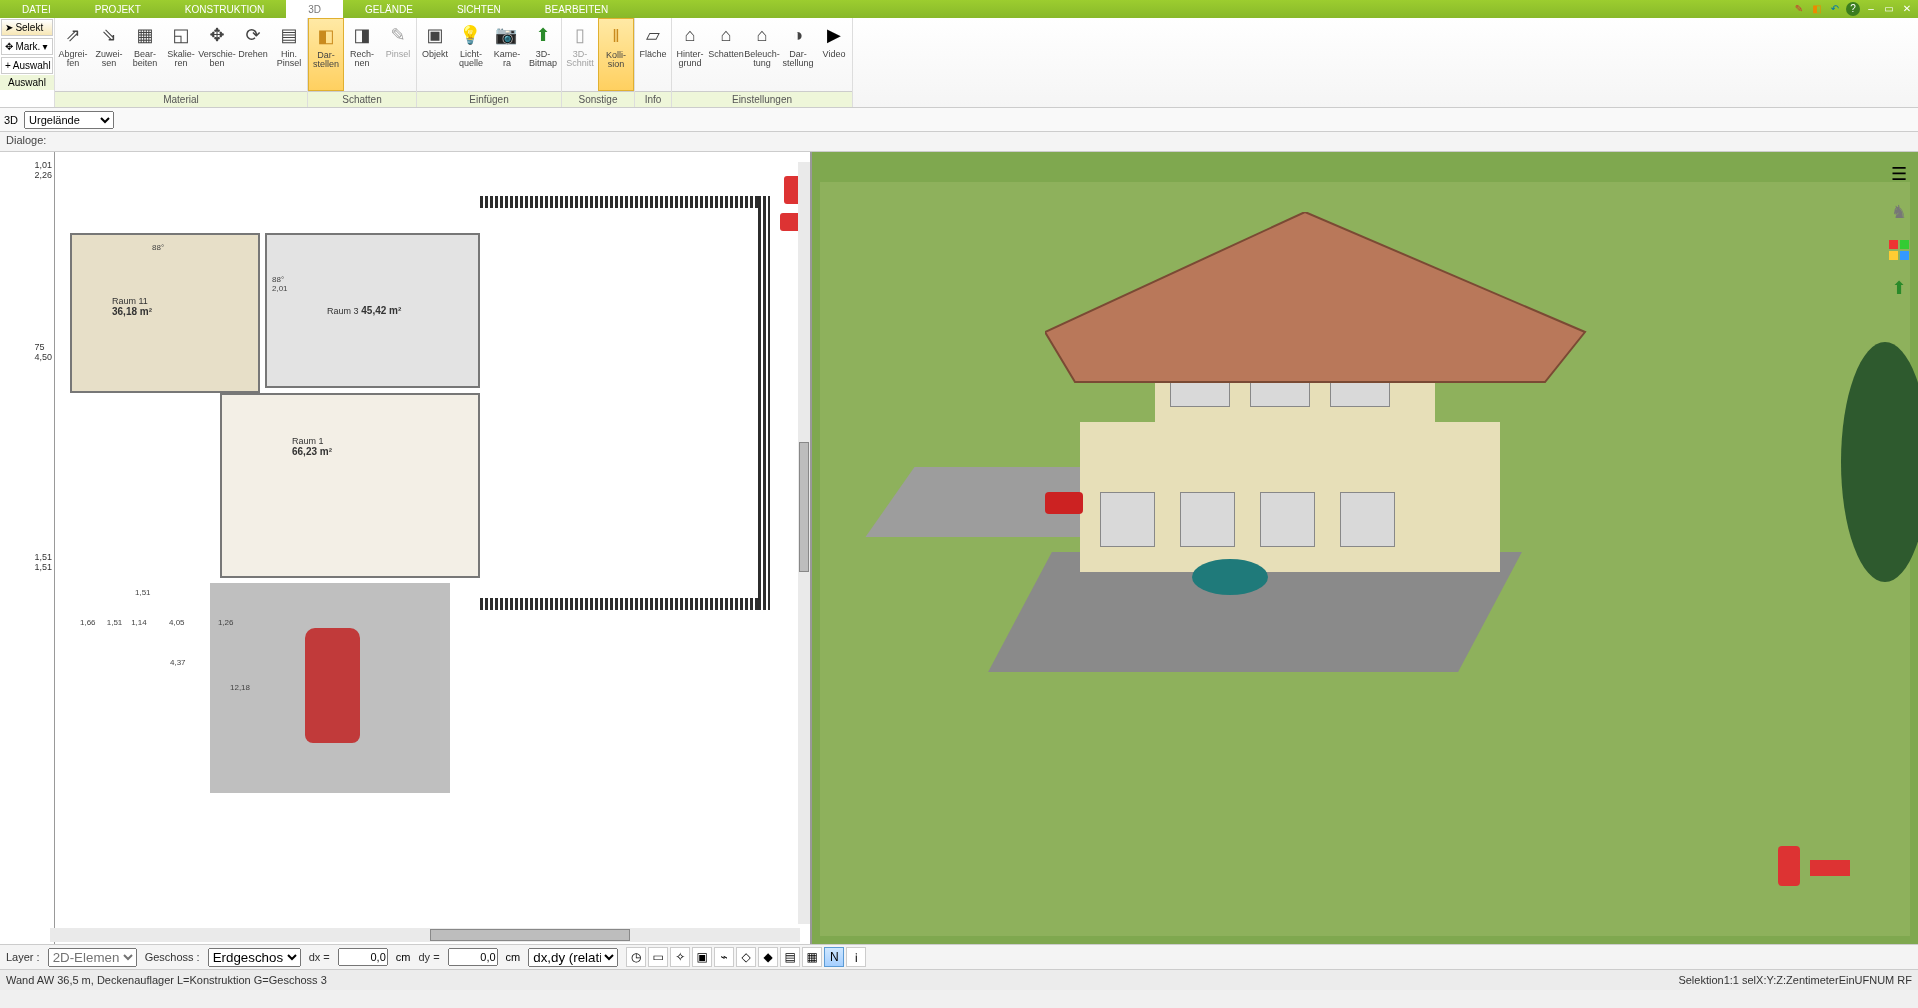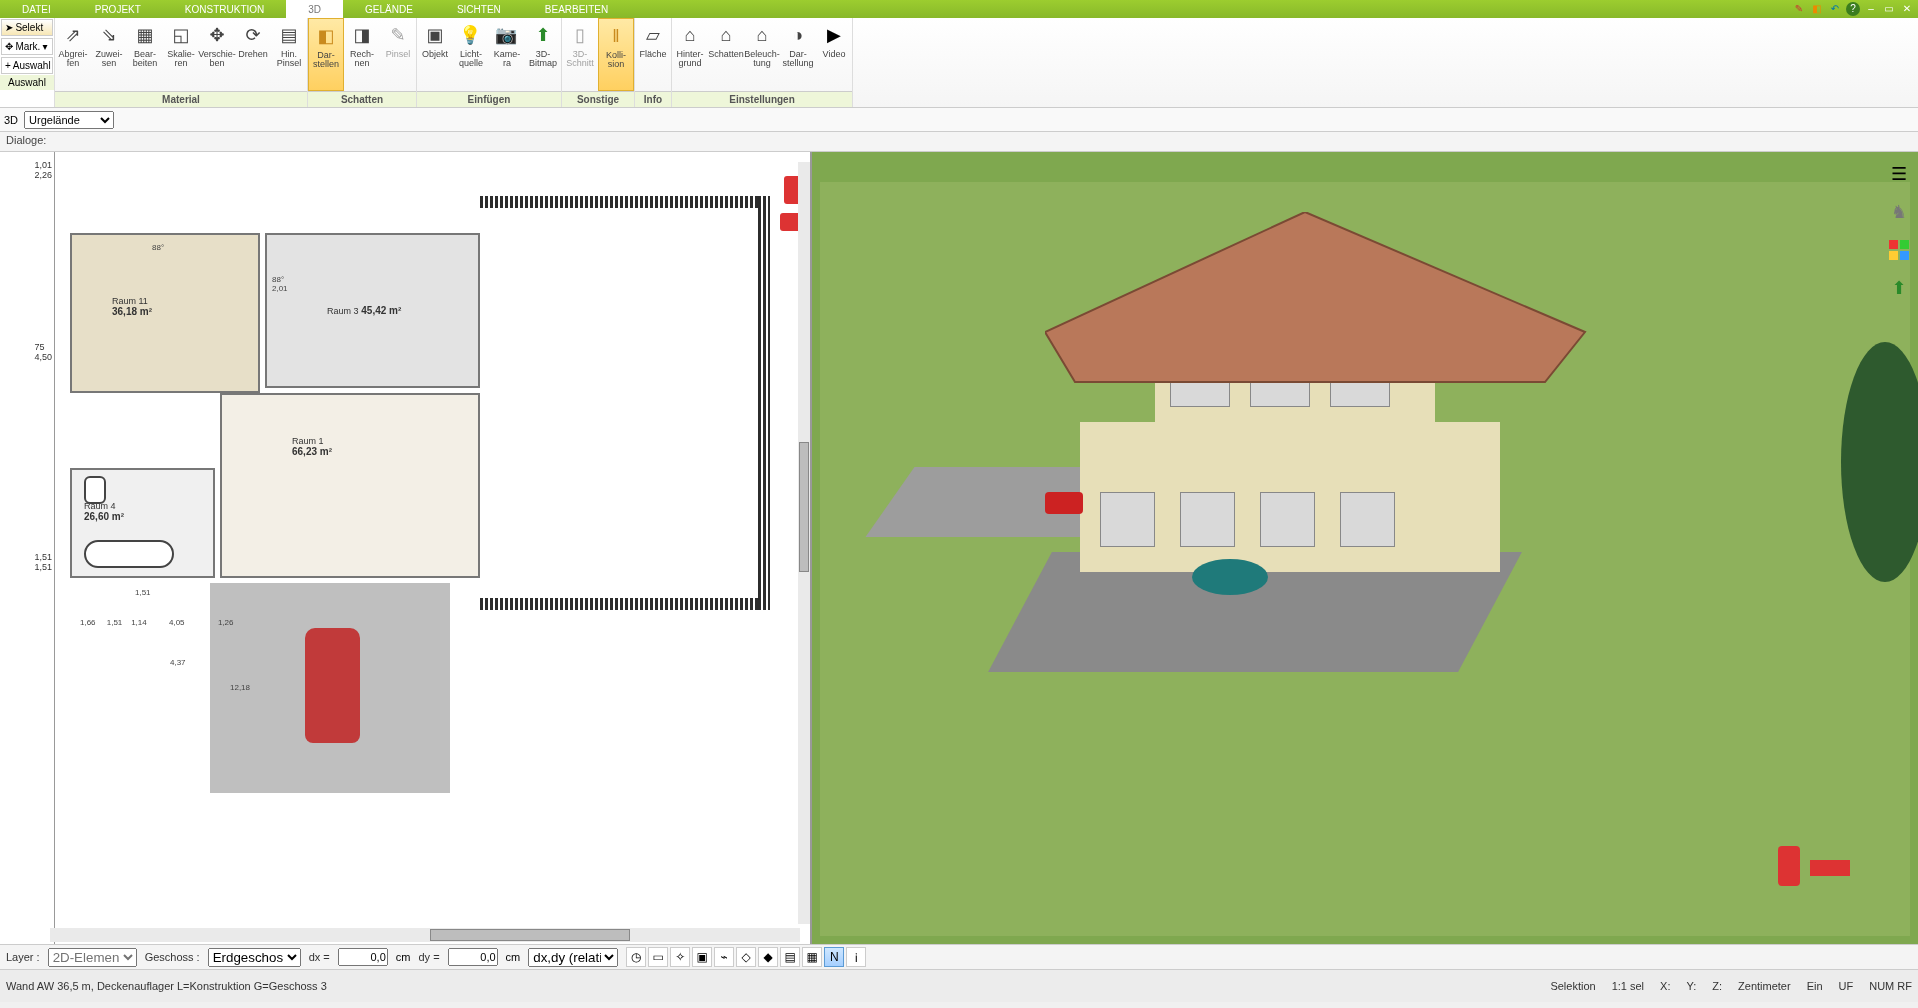--- a/index.html
+++ b/index.html
@@ -14,21 +14,21 @@
 .menubar .win-icons span { width:14px; height:14px; display:inline-block; text-align:center; line-height:14px; }
 
 
 .ribbon { height: 90px; background: linear-gradient(#fff,#f5f5f5); border-bottom:1px solid #ccc; display:flex; }
 .left-opts { width:55px; background:#fff; border-right:1px solid #ddd; display:flex; flex-direction:column; font-size:10px; }
 .left-opts div { border:1px solid #ccc; margin:1px; padding:2px 3px; display:flex; align-items:center; gap:2px; background:linear-gradient(#fff,#f7e7b5); }
 .left-opts .plain { background:#fff; }
 .ribbon-groups { display:flex; height:100%; }
 .group { display:flex; flex-direction:column; border-right:1px solid #ddd; }
 .group .btns { display:flex; flex:1; }
-.group .label { height:16px; font-size:10px; background:#eef6d9; border-top:1px solid #ccc; display:flex; align-items:center; justify-content:center; color:#555;font-weight:bold; }
+.group .label { height:16px; font-size:10px; background:#eef6d9; border-top:1px solid #ccc; display:flex; align-items:center; justify-content:center; color:#555; }
 .rbtn { width:36px; display:flex; flex-direction:column; align-items:center; justify-content:flex-start; padding-top:4px; font-size:9px; color:#444; text-align:center; line-height:1.05; cursor:pointer; }
 .rbtn .ic { width:26px; height:26px; margin-bottom:2px; display:flex; align-items:center; justify-content:center; font-size:18px; }
 .rbtn.hi { background:linear-gradient(#ffe9a5,#ffd060); border:1px solid #e0b030; }
 
 
 .subbar { height:24px; background:#f9f9f9; border-bottom:1px solid #ccc; display:flex; align-items:center; font-size:11px; padding:0 4px; gap:6px; }
 .subbar select, .subbar input { font-size:11px; height:18px; }
 .dlg-bar { height:20px; background:#f4f4f4; border-bottom:1px solid #ccc; font-size:11px; padding:2px 6px; color:#444; }
 
 
@@ -60,22 +60,22 @@
 
 .cmdbar { height:25px; background:#f4f4f4; border-top:1px solid #ccc; display:flex; align-items:center; font-size:11px; gap:8px; padding:0 6px; }
 .cmdbar label { color:#333; }
 .cmdbar .sel { color:#c00; }
 .cmdbar input { width:50px; height:18px; text-align:right; font-size:11px; }
 .cmdbar .icons { display:flex; gap:2px; }
 .cmdbar .icons span { width:20px; height:20px; border:1px solid #ccc; display:flex; align-items:center; justify-content:center; font-size:12px; background:#fff; }
 .cmdbar .icons span.on { background:linear-gradient(#cfe7ff,#a5cfff); border-color:#5b9bd5; }
 
 
-.status { height:21px; background:#ececec; border-top:1px solid #ccc; font-size:11px; display:flex; align-items:center; padding:16px 6px; color:#333; }
-.status .seg { margin-left:auto; display:flex; gap:16px; }
+.status { height:21px; background:#ececec; border-top:1px solid #ccc; font-size:11px; display:flex; align-items:center; padding:4px 6px; color:#333; }
+.status .seg { margin-left:auto; display:flex; }
 
 
 .hscroll { position:absolute; left:50px; right:10px; bottom:2px; height:14px; background:#eaeaea; }
 .hscroll .thumb { position:absolute; left:380px; width:200px; top:1px; bottom:1px; background:#bdbdbd; border:1px solid #888; }
 .vscroll2d { position:absolute; right:0; top:10px; bottom:20px; width:12px; background:#eaeaea; }
 .vscroll2d .thumb { position:absolute; top:280px; height:130px; left:1px; right:1px; background:#bdbdbd; border:1px solid #888; }
 
 svg { display:block; }
 </style>
 </head>
@@ -283,26 +283,20 @@
 
       <div class="room" style="left:205px; top:75px; width:215px; height:155px; background:#e3e3e3;">
         <div class="rl" style="left:60px; top:70px;"><span class="tag">Raum 3</span> <b>45,42 m²</b></div>
         <div class="dim" style="left:5px;top:40px"><span>88°</span><br><span>2,01</span></div>
       </div>
 
       <div class="room" style="left:160px; top:235px; width:260px; height:185px; background:#f3efe6;">
         <div class="rl" style="left:70px; top:40px;"><span class="tag">Raum 1</span><br><b>66,23 m²</b></div>
       </div>
 
-      <div class="room" style="left:10px; top:310px; width:145px; height:110px; background:#f0f0f0;">
-        <div class="rl" style="left:12px; top:30px;"><span class="tag">Raum 4</span><br><b>26,60 m²</b></div>
-
-        <div style="position:absolute;left:12px;bottom:8px;width:90px;height:28px;border:2px solid #444;border-radius:14px;background:#fff"></div>
-        <div style="position:absolute;left:12px;top:6px;width:22px;height:28px;border:2px solid #444;border-radius:6px;background:#fff"></div>
-      </div>
 
 
       <div class="hedge" style="left:420px; top:38px; width:290px; height:12px"></div>
       <div class="hedge" style="left:420px; top:440px; width:290px; height:12px"></div>
       <div class="hedge" style="left:698px; top:38px; width:12px; height:414px"></div>
 
       <div class="drive" style="left:150px; top:425px; width:240px; height:210px;"></div>
       <div class="car" style="left:245px; top:470px;"></div>
 
       <div class="dim" style="left:20px; top:460px">

